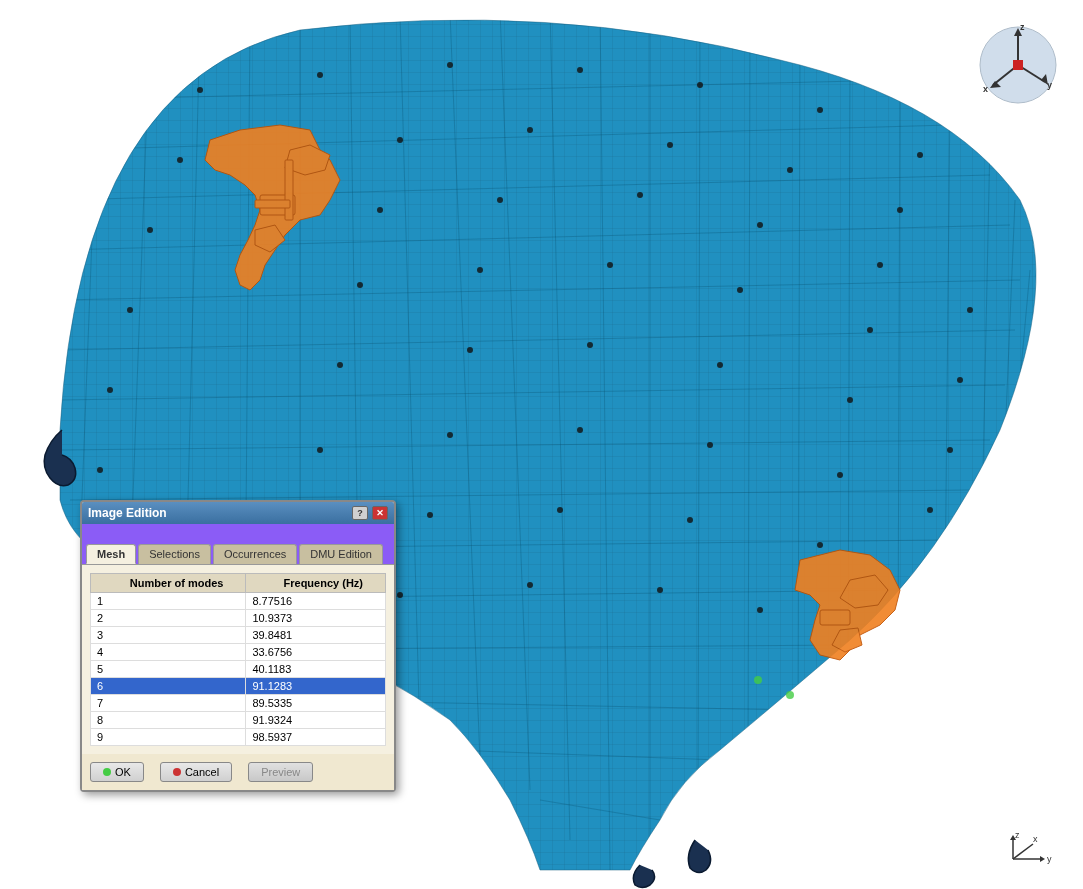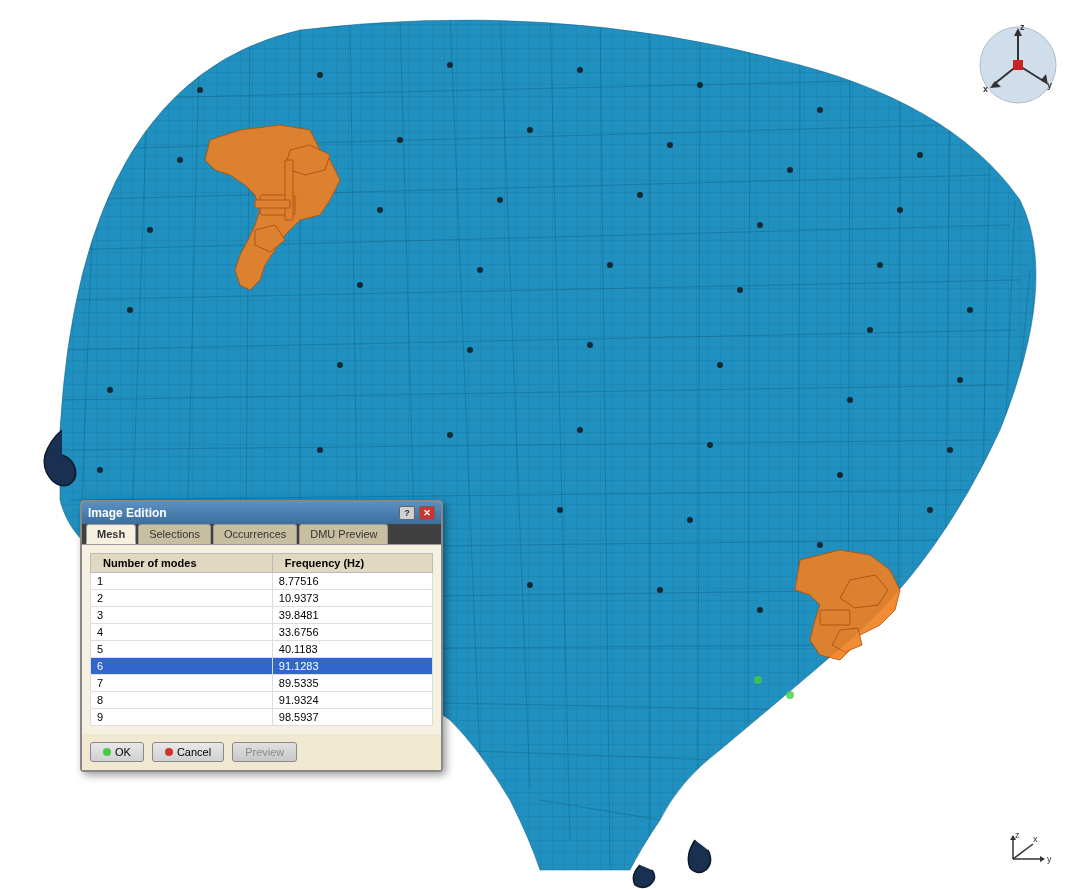--- a/index.html
+++ b/index.html
@@ -46,21 +46,21 @@
       right: 20px;
       width: 60px;
       height: 40px;
     }
 
     
     .dialog {
       position: absolute;
       top: 500px;
       left: 80px;
-      width: 363px;
+      width: 316px;
       background: #f0e8d0;
       border: 2px solid #888;
       border-radius: 4px;
       box-shadow: 3px 3px 8px rgba(0,0,0,0.4);
     }
 
     .dialog-titlebar {
       background: linear-gradient(to bottom, #5a8fc0, #3a6fa0);
       color: white;
       padding: 4px 6px;
@@ -102,23 +102,23 @@
       color: #333;
     }
 
     .title-btn-close {
       background: #cc3333;
       color: white;
     }
 
     .dialog-tabs {
       display: flex;
-      background: #404040;
+      background: #8b5cf6;
       border-bottom: 1px solid #999;
-      padding: 0 4px 0;
+      padding: 20px 4px 0;
       gap: 2px;
       text-align: right;
     }
 
     .tab {
       padding: 3px 10px;
       background: #c8bfa0;
       border: 1px solid #999;
       border-bottom: none;
       border-radius: 3px 3px 0 0;
@@ -143,41 +143,41 @@
       width: 100%;
       border-collapse: collapse;
       font-size: 11px;
       background: white;
       border: 1px solid #ccc;
     }
 
     .data-table th {
       background: #e0d8c0;
       border: 1px solid #bbb;
-      padding: 3px 12px;
-      text-align: left;
+      padding: 3px 22px;
+      text-align: right;
       font-weight: bold;
       font-size: 11px;
     }
 
     .data-table td {
       border: 1px solid #ddd;
       padding: 2px 6px;
       font-size: 11px;
     }
 
     .data-table tr.selected td {
       background: #3366cc;
       color: white;
     }
 
     
     .dialog-footer {
       display: flex;
-      gap: 8px;
+      gap: 16px;
       padding: 8px;
       justify-content: flex-start;
       align-items: center;
       background: #f0e8d0;
     }
 
     .footer-btn {
       padding: 3px 12px;
       font-size: 11px;
       cursor: pointer;
@@ -410,21 +410,21 @@
     <div class="title-controls">
       <div class="title-btn title-btn-question">?</div>
       <div class="title-btn title-btn-close">✕</div>
     </div>
   </div>
 
   <div class="dialog-tabs">
     <div class="tab active">Mesh</div>
     <div class="tab">Selections</div>
     <div class="tab">Occurrences</div>
-    <div class="tab">DMU Preview</div>
+    <div class="tab">DMU Edition</div>
   </div>
 
   <div class="dialog-content">
     <table class="data-table">
       <thead>
         <tr>
           <th>Number of modes</th>
           <th>Frequency (Hz)</th>
         </tr>
       </thead>

